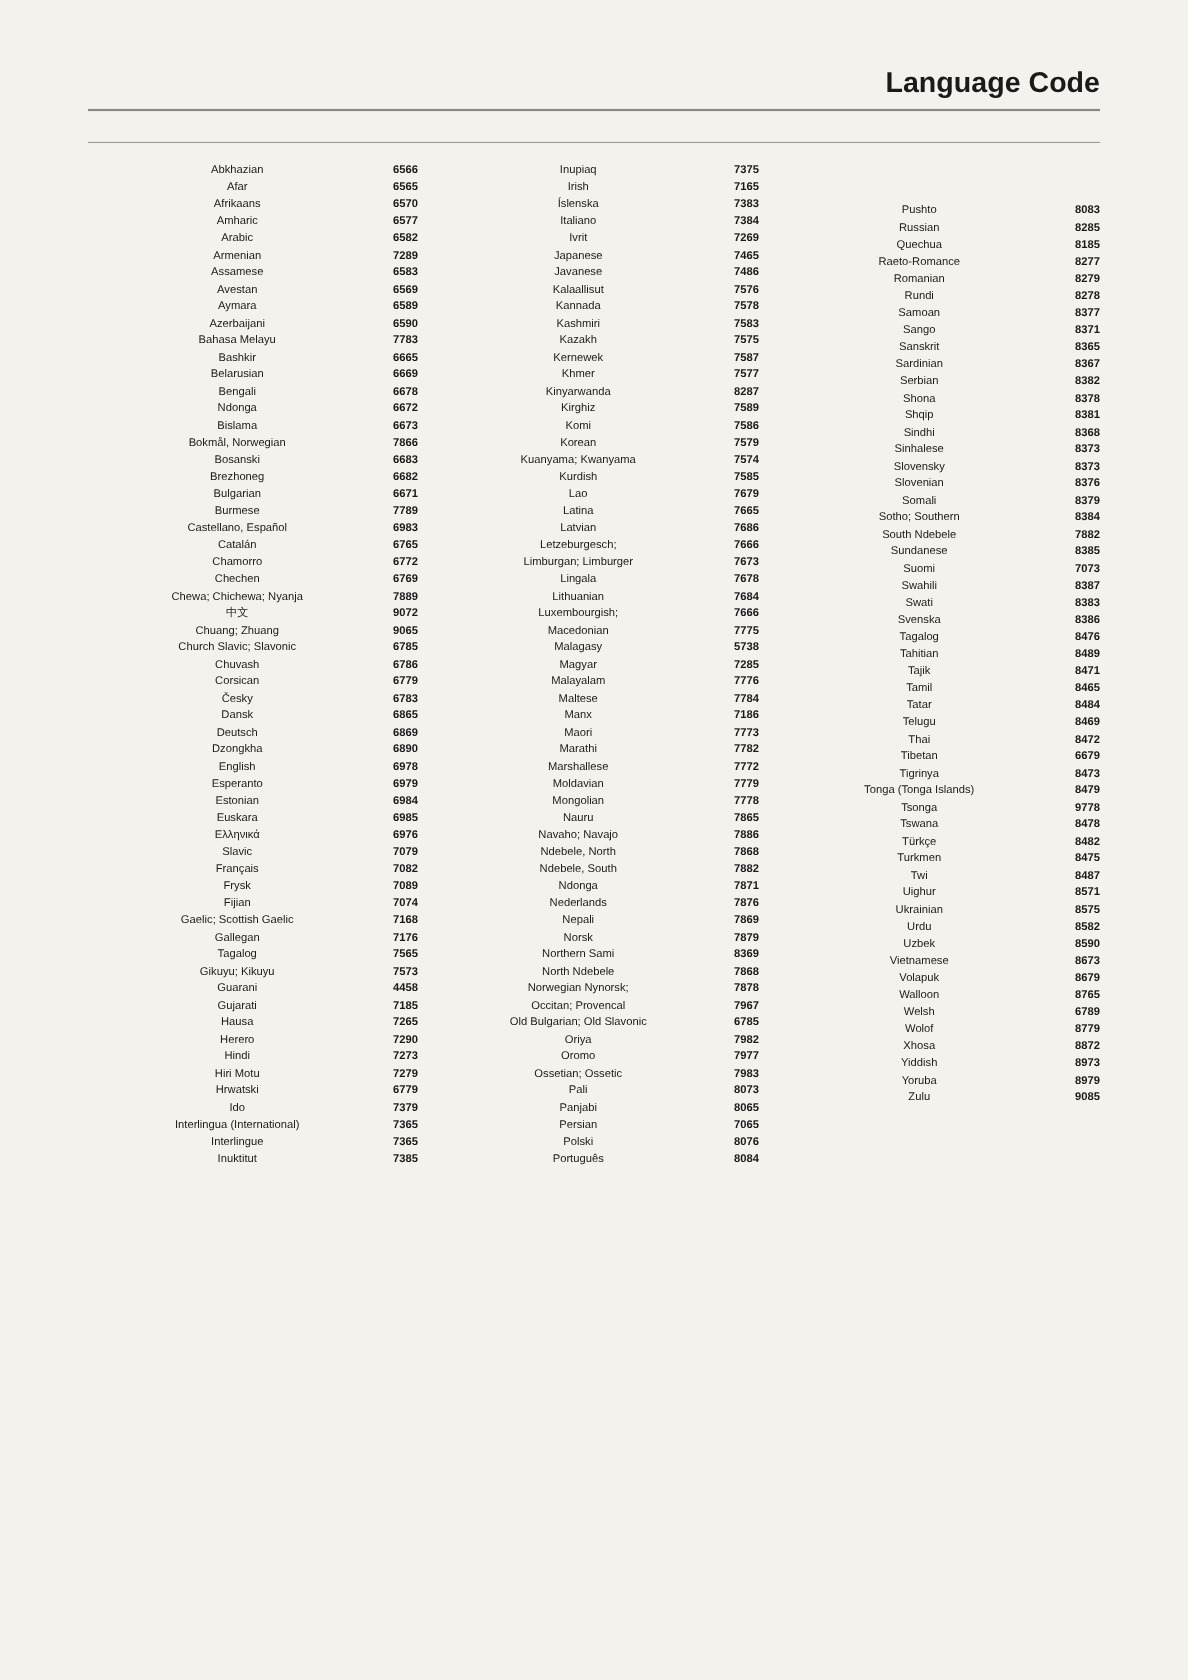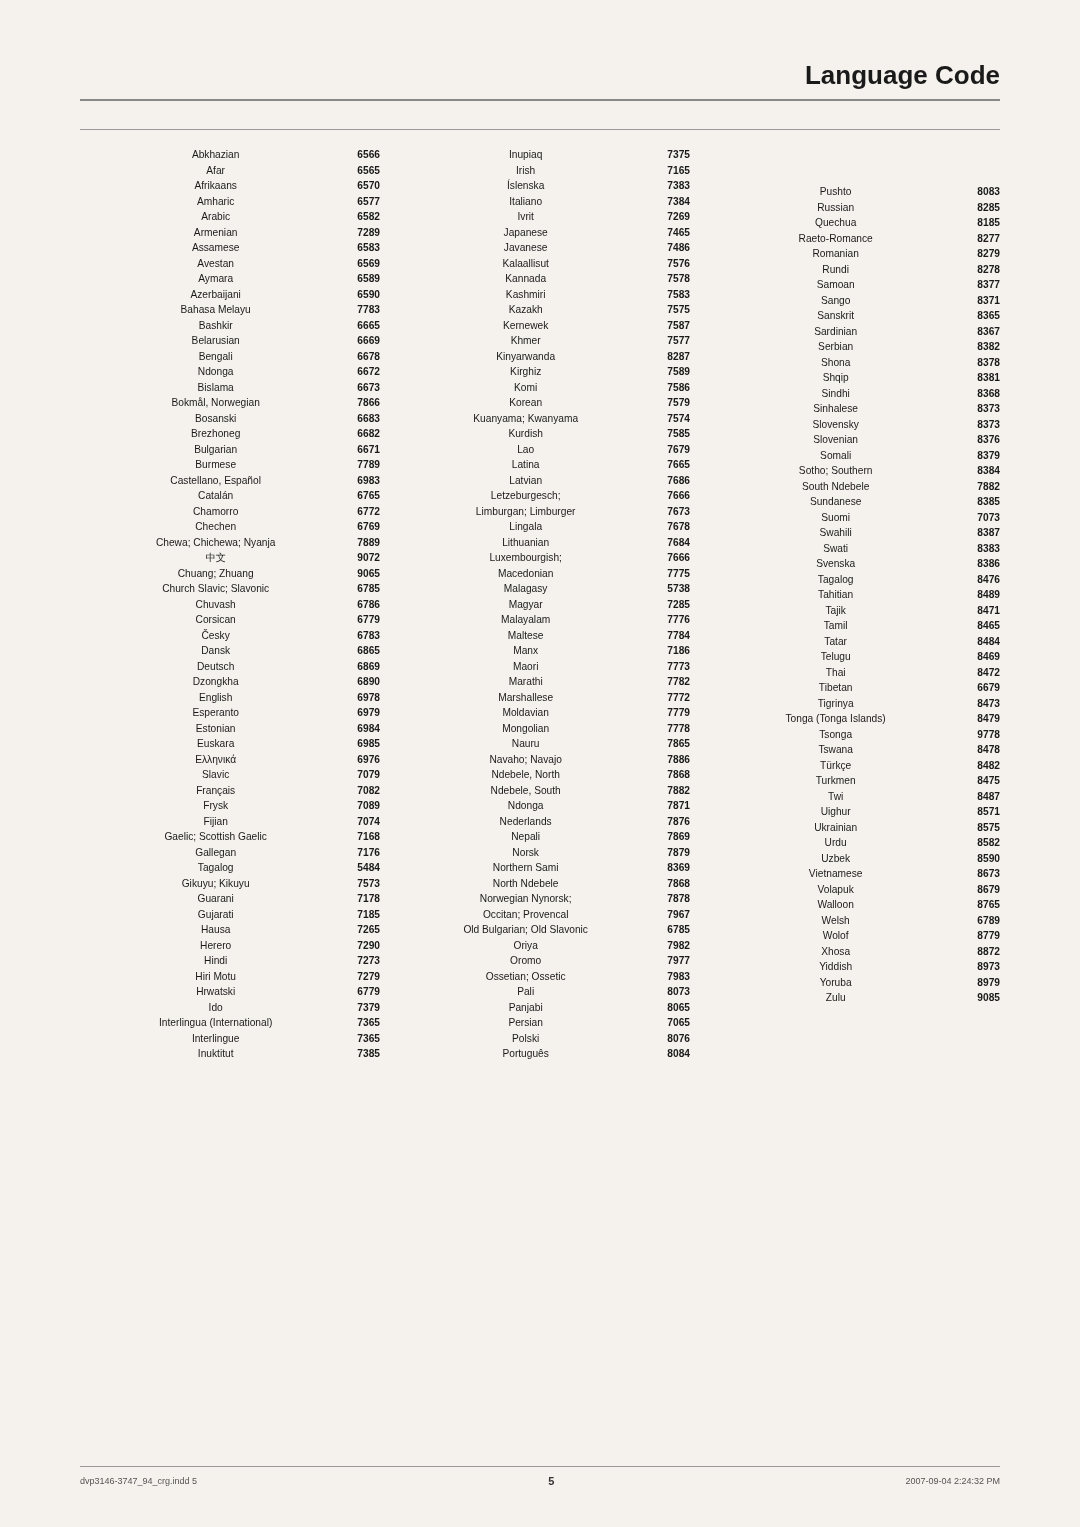--- a/index.html
+++ b/index.html
@@ -285,29 +285,29 @@
         <div class="lang-entry">
           <span class="lang-name">Gaelic; Scottish Gaelic</span>
           <span class="lang-code">7168</span>
         </div>
         <div class="lang-entry">
           <span class="lang-name">Gallegan</span>
           <span class="lang-code">7176</span>
         </div>
         <div class="lang-entry">
           <span class="lang-name">Tagalog</span>
-          <span class="lang-code">5484</span>
+          <span class="lang-code">7565</span>
         </div>
         <div class="lang-entry">
           <span class="lang-name">Gikuyu; Kikuyu</span>
           <span class="lang-code">7573</span>
         </div>
         <div class="lang-entry">
           <span class="lang-name">Guarani</span>
-          <span class="lang-code">7178</span>
+          <span class="lang-code">4458</span>
         </div>
         <div class="lang-entry">
           <span class="lang-name">Gujarati</span>
           <span class="lang-code">7185</span>
         </div>
         <div class="lang-entry">
           <span class="lang-name">Hausa</span>
           <span class="lang-code">7265</span>
         </div>
         <div class="lang-entry">
@@ -790,18 +790,13 @@
           <span class="lang-name">Yoruba</span>
           <span class="lang-code">8979</span>
         </div>
         <div class="lang-entry">
           <span class="lang-name">Zulu</span>
           <span class="lang-code">9085</span>
         </div>
       </div>
   </div>
 
-  <div class="footer">
-    <span class="footer-left">dvp3146-3747_94_crg.indd   5</span>
-    <span class="footer-center">5</span>
-    <span class="footer-right">2007-09-04   2:24:32 PM</span>
-  </div>
 </div>
 
 </body></html>

